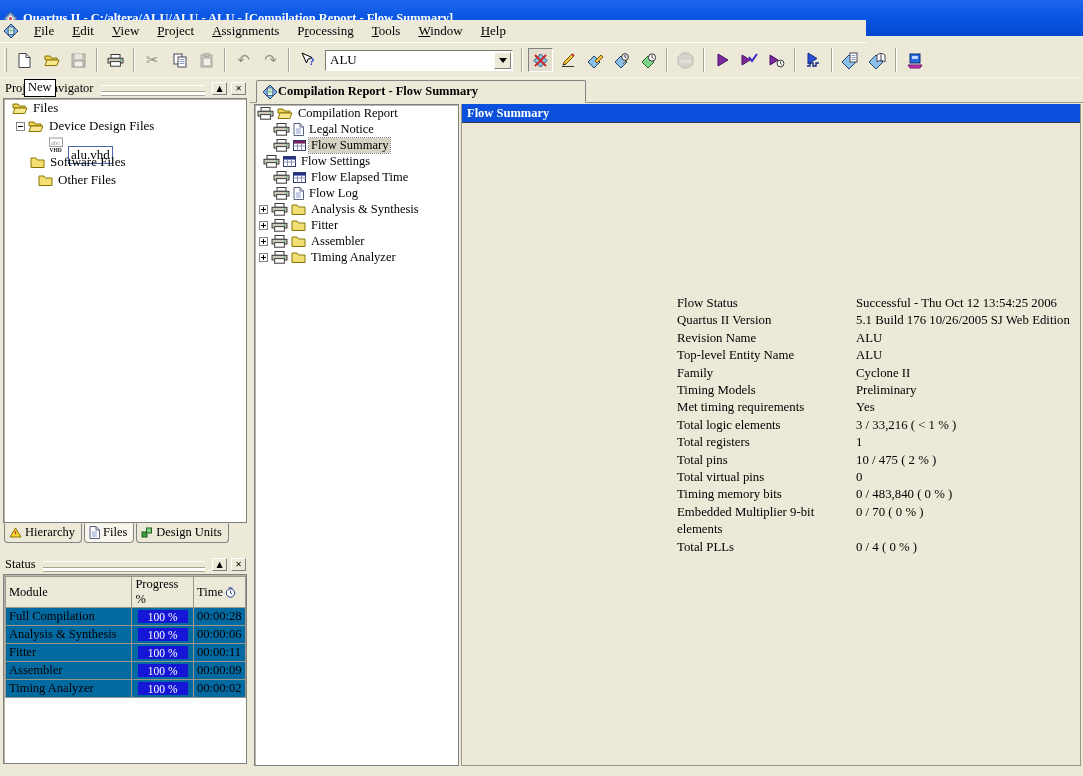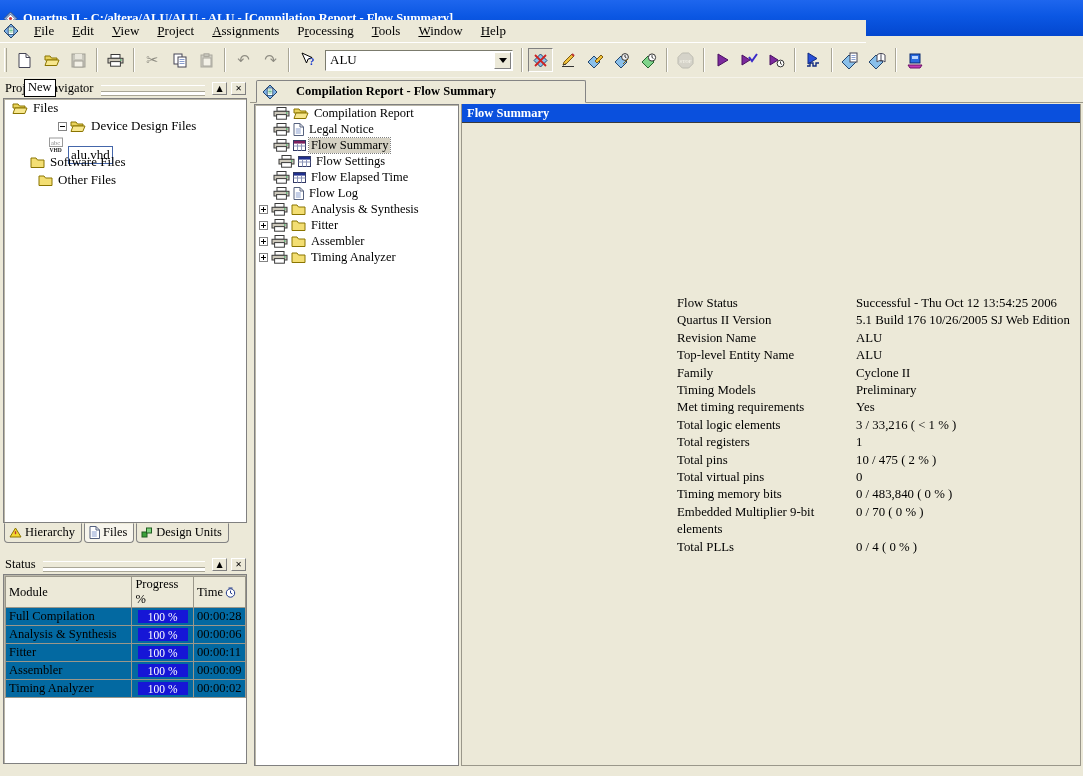--- a/index.html
+++ b/index.html
@@ -65,21 +65,21 @@
   .prog-wrap{display:flex;justify-content:center;}
   .prog-bar{width:50px;height:13px;background:#1616d6;color:#fff;font-size:11.5px;display:flex;
             align-items:center;justify-content:center;font-family:"Liberation Serif",serif;}
   .indent1{padding-left:14px;}
   .clock-ico{display:inline-flex;vertical-align:-2px;margin-left:2px;}
   
   #right-region{position:absolute;left:250px;top:78px;right:0;bottom:8px;}
   .doc-tabbar{position:absolute;left:0;top:0;right:0;height:25px;border-bottom:1px solid #9a978a;}
   .doc-tab{position:absolute;left:6px;bottom:-1px;height:23px;min-width:330px;background:#ece9d8;
            border:1px solid #848484;border-bottom:1px solid #ece9d8;border-radius:2px 2px 0 0;
-           display:flex;align-items:center;gap:18px;padding:0 10px 0 5px;font-weight:bold;font-size:12.5px;}
+           display:flex;align-items:center;gap:0;padding:0 10px 0 5px;font-weight:bold;font-size:12.5px;}
   #report-tree-panel{position:absolute;left:4px;top:26px;width:205px;bottom:2px;overflow:hidden;}
   .rt-row{height:16px;display:flex;align-items:center;gap:3px;white-space:nowrap;font-size:12.5px;padding-left:2px;}
   .rt-row .lbl{padding:0 2px;}
   .lbl.sel{background:#d6d2c4;outline:1px dotted #808080;}
   #flow-panel{position:absolute;left:211px;top:26px;right:2px;bottom:2px;background:#ece9d8;border:1px solid #9a978a;border-top:none;}
   .flow-header{height:19px;background:#0a50dd;color:#fff;font-weight:bold;font-size:12.5px;
                display:flex;align-items:center;padding-left:5px;border-bottom:1px solid #3a3a3a;}
   .fs-table{position:absolute;left:215px;top:191px;font-size:12.8px;}
   .fs-row{display:flex;line-height:17.4px;}
   .fs-label{width:179px;flex:none;}
@@ -297,21 +297,21 @@
     <div class="sunken" id="pn-tree">
         <div class="tree-row" style="padding-left: 8px;">
           <span class="tree-icon">
             <svg width="16" height="12" viewBox="0 0 16 12">
               <path d="M1 2h5l1.5 2H13v2H1z" fill="#e8d25c" stroke="#8a7400"></path>
               <path d="M3 6h12l-2.2 5.5H1z" fill="#f7e78e" stroke="#8a7400"></path>
             </svg>
           </span>
           <span class="lbl">Files</span>
         </div>
-        <div class="tree-row" style="padding-left: 12px; margin-left: 42px;">
+        <div class="tree-row" style="padding-left: 12px;">
           <span class="expand-box">
             <svg width="9" height="9" viewBox="0 0 9 9">
               <rect x=".5" y=".5" width="8" height="8" fill="#fff" stroke="#848484"></rect>
               <path d="M2 4.5h5" stroke="#000"></path>
             </svg>
           </span>
           <span class="tree-icon">
             <svg width="16" height="12" viewBox="0 0 16 12">
               <path d="M1 2h5l1.5 2H13v2H1z" fill="#e8d25c" stroke="#8a7400"></path>
               <path d="M3 6h12l-2.2 5.5H1z" fill="#f7e78e" stroke="#8a7400"></path>
@@ -458,21 +458,21 @@
           <svg width="16" height="16" viewBox="0 0 16 16">
               <path d="M8 1L15 8 8 15 1 8z" fill="#7fb2e8" stroke="#24466e"></path>
               <rect x="5.2" y="4" width="5.6" height="7.6" fill="#fff" stroke="#24466e" stroke-width=".8"></rect>
               <path d="M6.3 6h3.4M6.3 7.5h3.4M6.3 9h3.4" stroke="#3a6" stroke-width=".7"></path>
             </svg>
         </span>
         <span>Compilation Report - Flow Summary</span>
       </div>
     </div>
     <div class="sunken" id="report-tree-panel">
-        <div class="rt-row" style="padding-left: 2px; margin-left: 16px;">
+        <div class="rt-row" style="padding-left: 2px;">
           <span class="tree-icon">
             <svg width="17" height="13" viewBox="0 0 17 13">
               <rect x="4" y=".5" width="9" height="3.8" fill="#fff" stroke="#3a3a3a"></rect>
               <rect x="1" y="4.3" width="15" height="4.7" fill="#cdc9bc" stroke="#3a3a3a"></rect>
               <rect x="3.6" y="7.6" width="9.8" height="4.6" fill="#fff" stroke="#3a3a3a"></rect>
               <circle cx="13.8" cy="6" r=".8" fill="#2a5"></circle>
             </svg>
           </span>
           <span class="tree-icon">
             <svg width="16" height="12" viewBox="0 0 16 12">
@@ -511,21 +511,21 @@
           </span>
           <span class="tree-icon">
             <svg width="13" height="11" viewBox="0 0 13 11">
               <rect x=".5" y=".5" width="12" height="10" fill="#fff" stroke="#333a66"></rect>
               <rect x="1" y="1" width="11" height="2.6" fill="#7c1f5e"></rect>
               <path d="M.5 6h12M4.5 3.6v7M8.5 3.6v7" stroke="#8a93b8"></path>
             </svg>
           </span>
           <span class="lbl sel">Flow Summary</span>
         </div>
-        <div class="rt-row" style="padding-left: 23px;">
+        <div class="rt-row" style="padding-left: 8px;">
           <span class="tree-icon">
             <svg width="17" height="13" viewBox="0 0 17 13">
               <rect x="4" y=".5" width="9" height="3.8" fill="#fff" stroke="#3a3a3a"></rect>
               <rect x="1" y="4.3" width="15" height="4.7" fill="#cdc9bc" stroke="#3a3a3a"></rect>
               <rect x="3.6" y="7.6" width="9.8" height="4.6" fill="#fff" stroke="#3a3a3a"></rect>
               <circle cx="13.8" cy="6" r=".8" fill="#2a5"></circle>
             </svg>
           </span>
           <span class="tree-icon">
             <svg width="13" height="11" viewBox="0 0 13 11">

